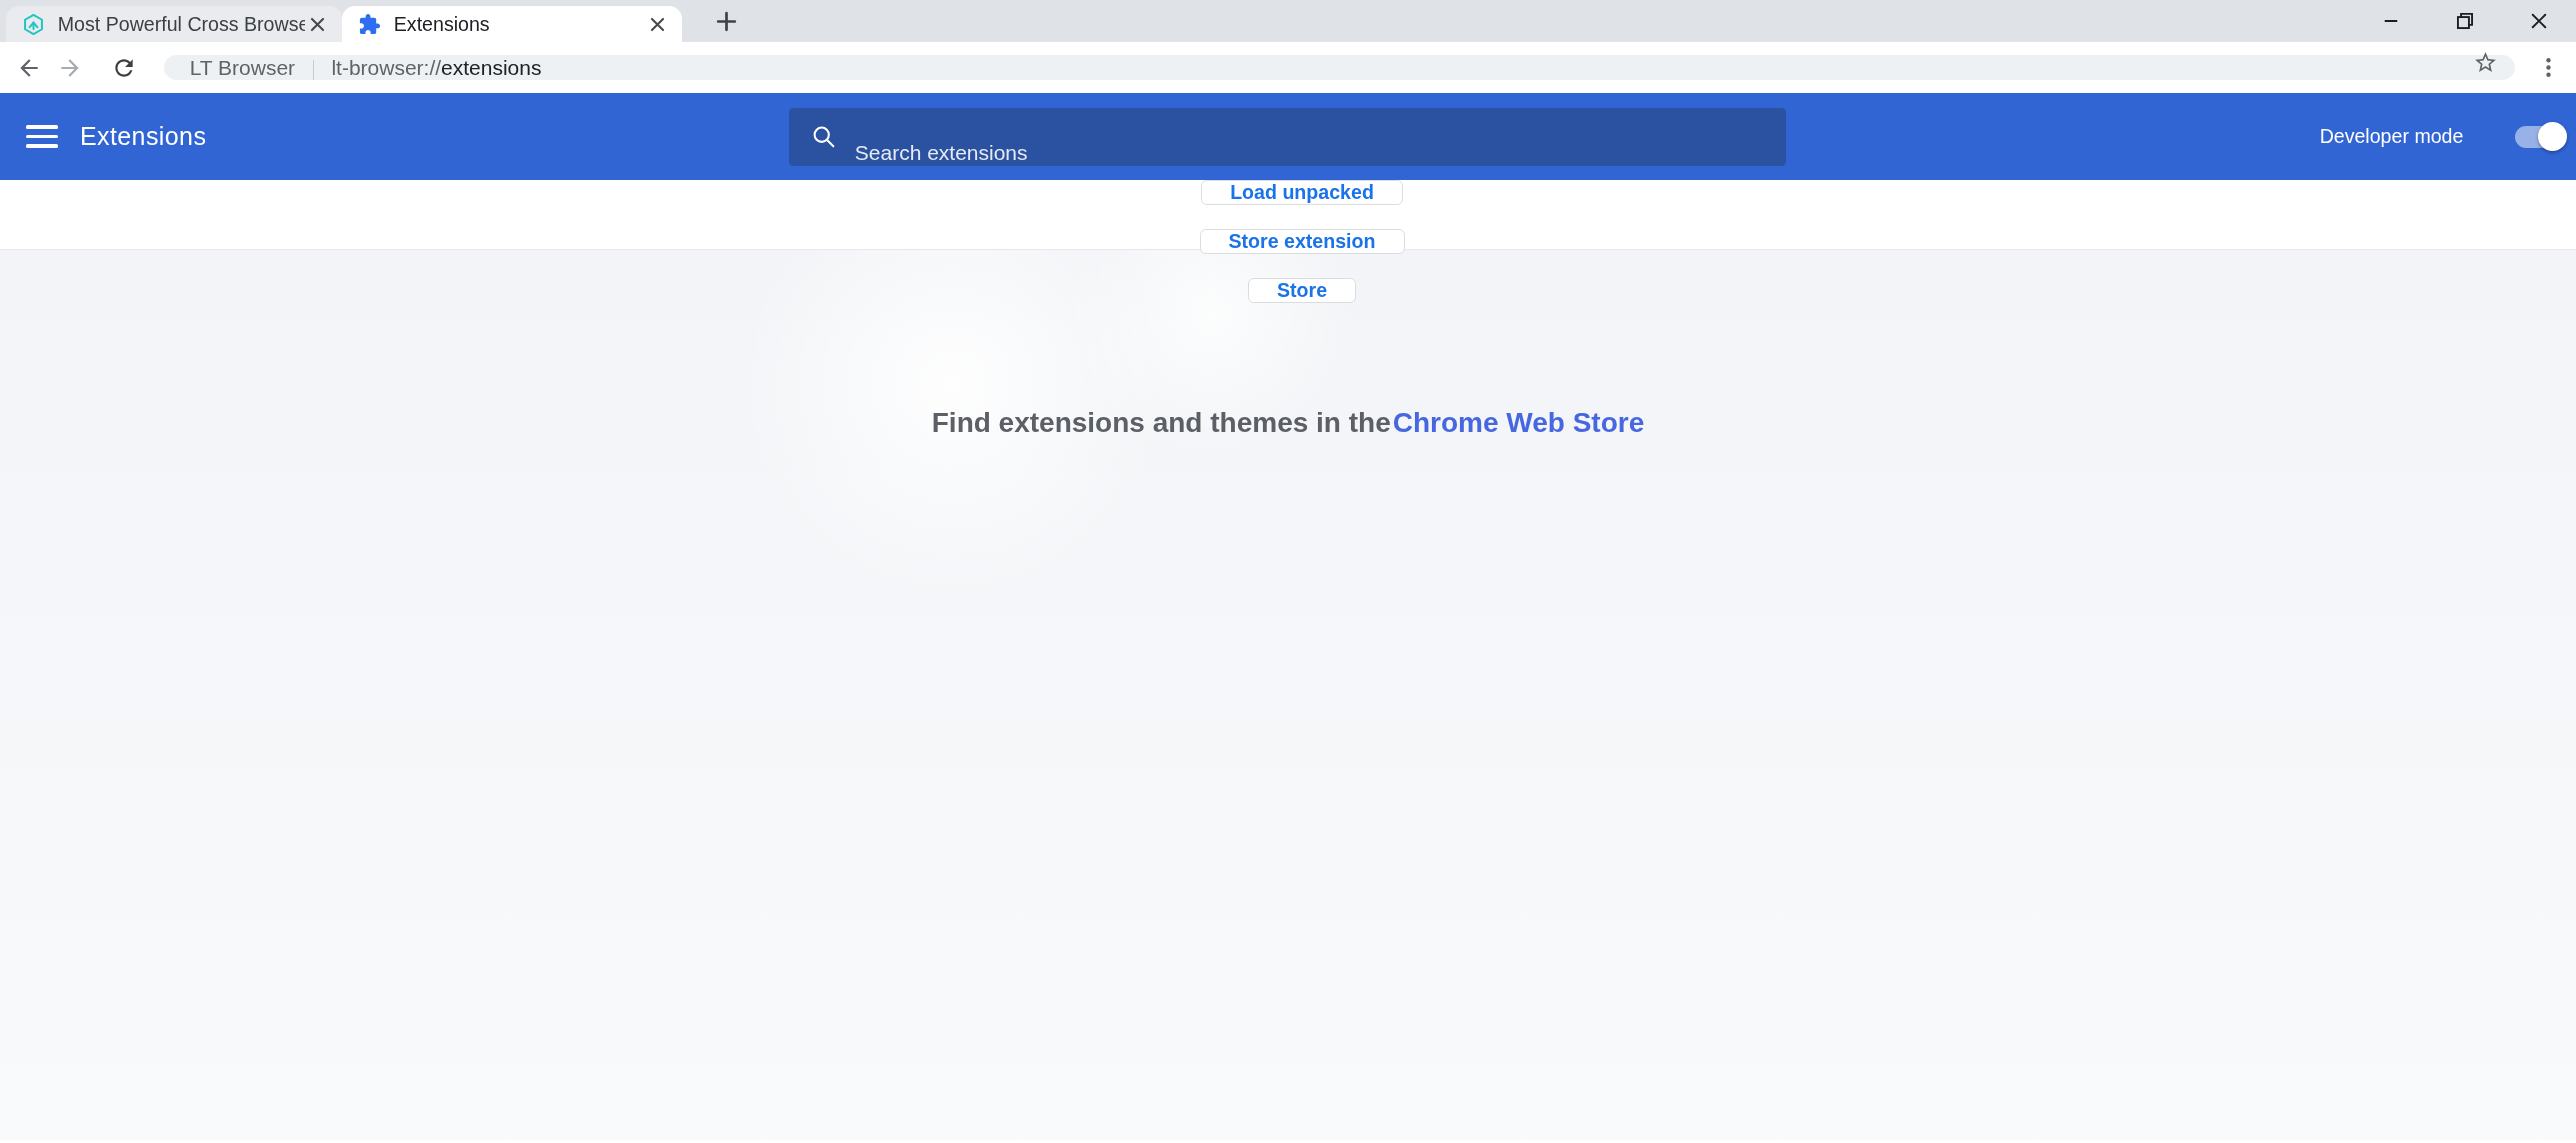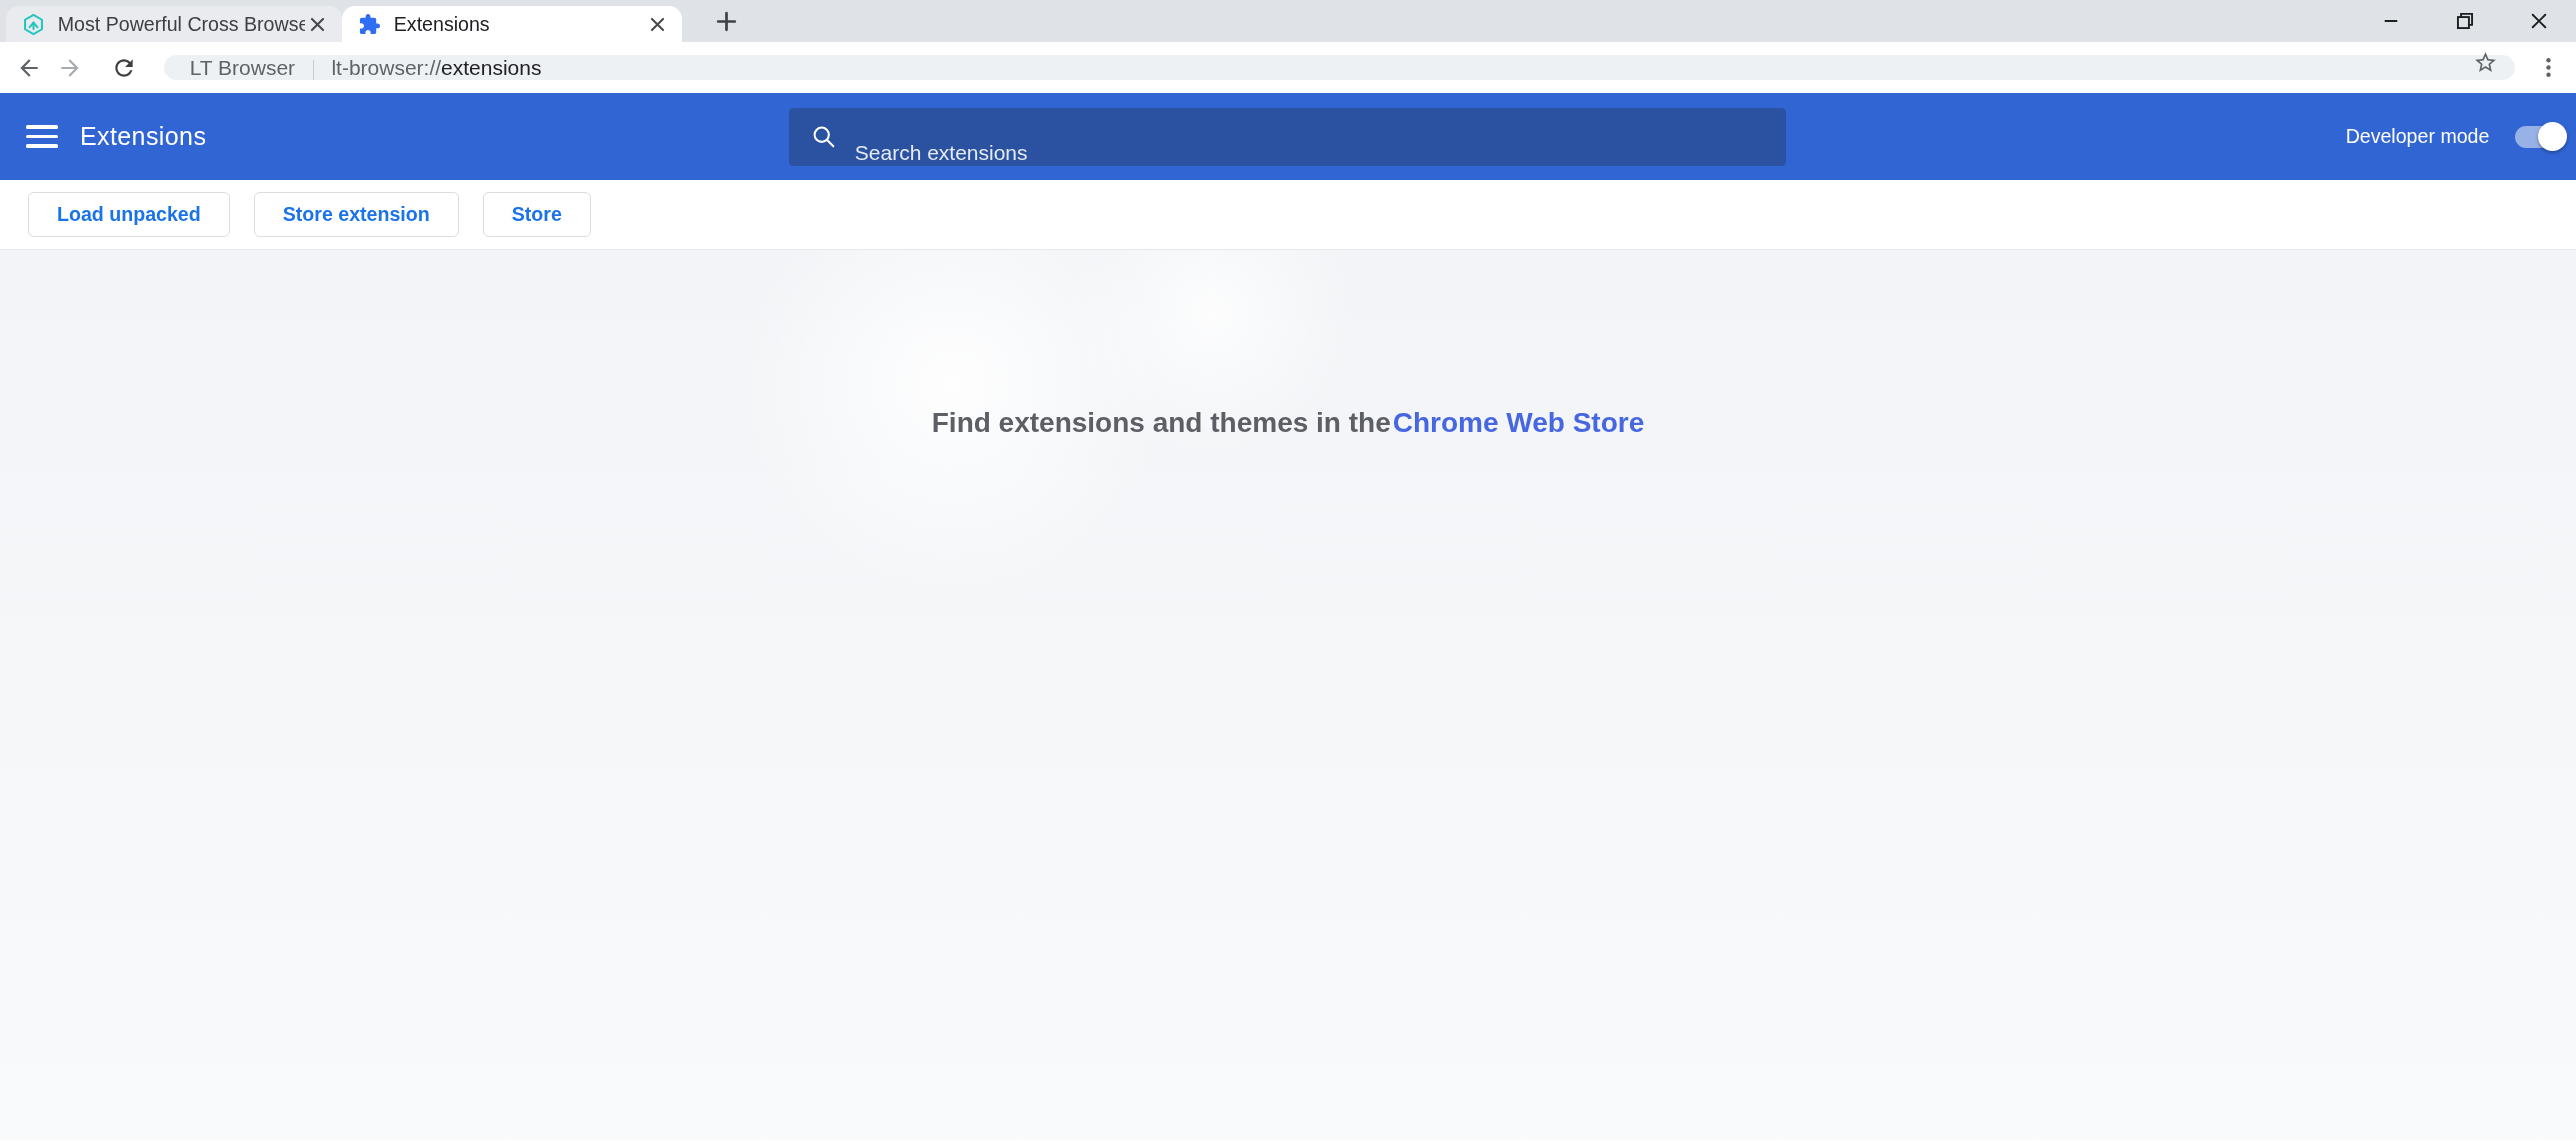--- a/index.html
+++ b/index.html
@@ -160,20 +160,21 @@
     font-family: "Liberation Sans", sans-serif;
     margin-top: 32px;
   }
   .search-input::placeholder { color: rgba(255,255,255,0.88); opacity: 1; }
   .dev-mode {
     position: absolute;
     right: 5.1px; top: 0;
     height: 87px;
     display: flex;
     align-items: center;
+    gap: 26px;
   }
   .dev-mode-label { color: #ffffff; font-size: 19.6px; }
   .toggle {
     position: relative;
     width: 41px; height: 22px;
     margin-left: 26px;
     margin-right: 14.5px;
     border-radius: 11px;
     background: #98b1e6;
     cursor: pointer;
@@ -189,20 +190,21 @@
 
   
   .action-bar {
     height: 70px;
     background: #ffffff;
     display: flex;
     align-items: center;
     padding-left: 28px;
     gap: 24px;
     border-bottom: 1.5px solid #e5e7ea;
+    flex-direction: column;
   }
   .action-btn {
     height: 45px;
     padding: 0 28px;
     background: #ffffff;
     border: 1.5px solid #d9dce0;
     border-radius: 5.8px;
     color: #1a73e8;
     font-size: 19.6px;
     font-weight: 700;

